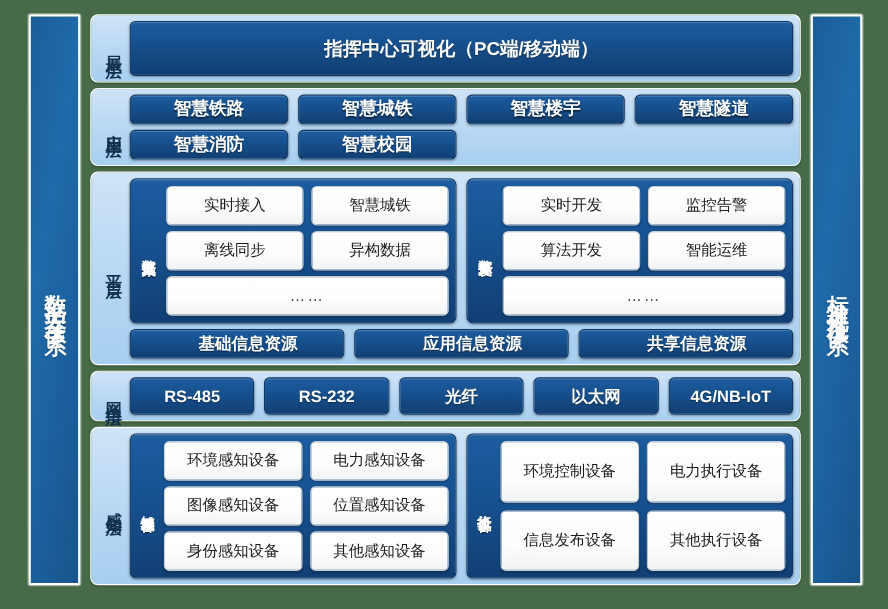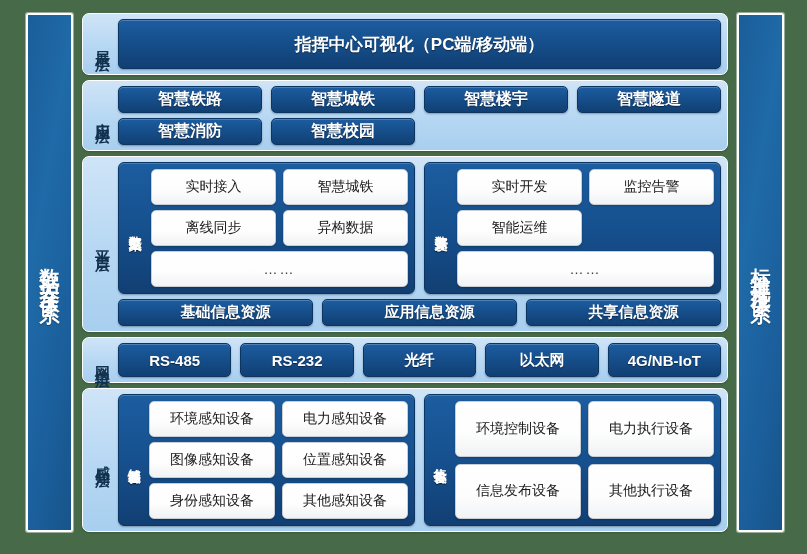--- a/index.html
+++ b/index.html
@@ -321,20 +321,21 @@
             </div>
           </div>
 
           <div class="plat-group">
             <div class="plat-group-label">
               <span>数据开发</span>
             </div>
             <div class="plat-group-body">
               <div class="wchip">实时开发</div>
               <div class="wchip">监控告警</div>
+              <div class="wchip">算法开发</div>
               <div class="wchip">智能运维</div>
               <div class="wchip wide dots">……</div>
             </div>
           </div>
 
         </div>
 
         <div class="plat-res">
           <div class="chip">基础信息资源</div>
           <div class="chip">应用信息资源</div>

